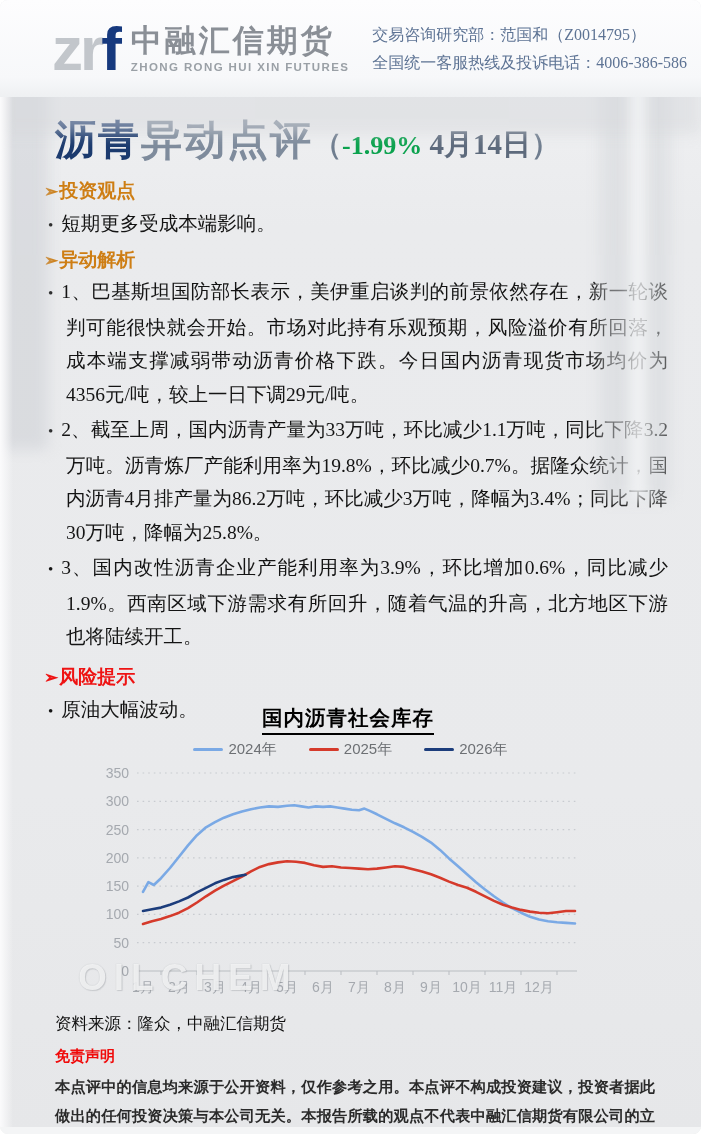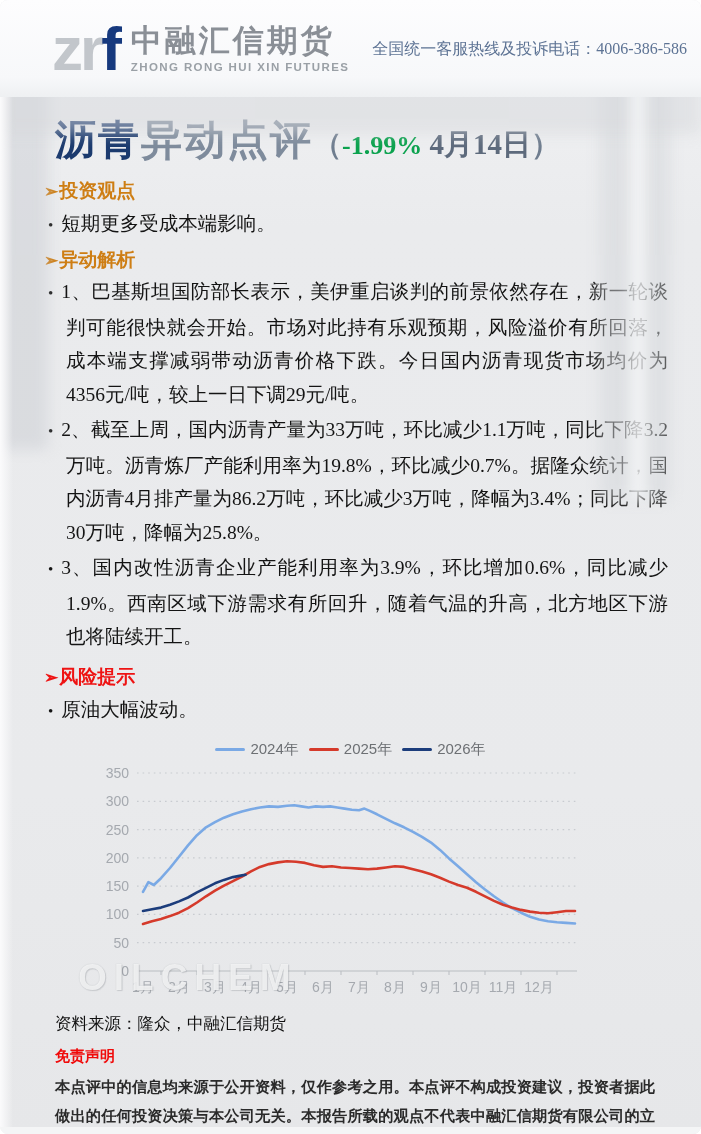--- a/index.html
+++ b/index.html
@@ -49,21 +49,21 @@
   .orange { color:#ce7e14; }
   .red { color:#ee1313; }
   .bullet-line { margin:6px 0 0 48px; font-size:19.5px; color:#141414; }
   .bullet-line .dot { font-size:15px; margin-right:8px; }
   .para { margin:2px 0 0 48px; width:620px; font-size:19.5px; color:#141414; line-height:33.5px; text-indent:-18px; padding-left:18px; text-align:justify; }
   .para .dot { font-size:15px; margin-right:8px; }
 
   
   .risk-row { position:relative; height:30px; }
   .chart-title { position:absolute; left:262px; top:8px; font-size:20.5px; font-weight:bold; color:#000; border-bottom:2px solid #000; padding-bottom:1px; letter-spacing:1px; }
-  .legend { display:flex; justify-content:center; margin:14px 0 0 0; gap:10px; font-family:"Liberation Sans",sans-serif; font-size:15px; color:#6d7074; align-items:center; }
+  .legend { display:flex; justify-content:center; margin:14px 0 0 0; gap:32px; font-family:"Liberation Sans",sans-serif; font-size:15px; color:#6d7074; align-items:center; }
   .legend-item { display:flex; align-items:center; gap:5px; }
   .legend-swatch { width:30px; height:3px; border-radius:2px; }
   .chart-wrap { position:relative; width:701px; height:244px; margin-top:2px; }
   .chart-wrap svg { position:absolute; left:25px; top:0; }
   .watermark { position:absolute; left:78px; top:196px; font-family:"Liberation Sans",sans-serif; font-weight:bold; font-size:37px; letter-spacing:7px; color:rgba(255,255,255,0.78); text-shadow:0 0 1px rgba(140,145,152,0.55), 1px 1px 1px rgba(120,125,132,0.25); }
   .tick-label { font-family:"Liberation Sans",sans-serif; font-size:14px; fill:#a5a9af; }
 
   .source-line { margin:8px 0 0 55px; font-size:16.5px; color:#111; }
 
   .disclaimer { margin:12px 0 0 55px; width:600px; font-family:"Liberation Sans",sans-serif; }
@@ -81,39 +81,41 @@
 
   <div class="header">
     <div class="logo">
       <div class="logo-zrf"><span class="logo-zr">zr</span><span class="logo-f">f</span></div>
       <div class="logo-names">
         <span class="logo-cn">中融汇信期货</span>
         <span class="logo-en">ZHONG RONG HUI XIN FUTURES</span>
       </div>
     </div>
     <div class="contact">
+      <div>交易咨询研究部：范国和（Z0014795）</div>
       <div>全国统一客服热线及投诉电话：4006-386-586</div>
     </div>
   </div>
 
   <div class="title-row">
     <span class="t-product">沥青</span><span class="t-rest">异动点评</span><span class="t-paren">（</span><span class="t-change">-1.99%</span><span class="t-date"> 4月14日</span><span class="t-paren">）</span>
   </div>
 
   <div class="sec-head orange"><span class="arrow">➢</span><span>投资观点</span></div>
   <div class="bullet-line"><span class="dot">•</span><span>短期更多受成本端影响。</span></div>
 
   <div class="sec-head orange"><span class="arrow">➢</span><span>异动解析</span></div>
   <div class="para"><span class="dot">•</span><span>1、巴基斯坦国防部长表示，美伊重启谈判的前景依然存在，新一轮谈判可能很快就会开始。市场对此持有乐观预期，风险溢价有所回落，成本端支撑减弱带动沥青价格下跌。今日国内沥青现货市场均价为4356元/吨，较上一日下调29元/吨。</span></div>
   <div class="para"><span class="dot">•</span><span>2、截至上周，国内沥青产量为33万吨，环比减少1.1万吨，同比下降3.2万吨。沥青炼厂产能利用率为19.8%，环比减少0.7%。据隆众统计，国内沥青4月排产量为86.2万吨，环比减少3万吨，降幅为3.4%；同比下降30万吨，降幅为25.8%。</span></div>
   <div class="para"><span class="dot">•</span><span>3、国内改性沥青企业产能利用率为3.9%，环比增加0.6%，同比减少1.9%。西南区域下游需求有所回升，随着气温的升高，北方地区下游也将陆续开工。</span></div>
 
   <div class="sec-head red"><span class="arrow">➢</span><span>风险提示</span></div>
   <div class="risk-row">
     <div class="bullet-line"><span class="dot">•</span><span>原油大幅波动。</span></div>
+    <div class="chart-title">国内沥青社会库存</div>
   </div>
 
   <div class="legend">
       <div class="legend-item">
         <span class="legend-swatch" style="background: rgb(122, 169, 229);"></span>
         <span>2024年</span>
       </div>
       <div class="legend-item">
         <span class="legend-swatch" style="background: rgb(213, 58, 43);"></span>
         <span>2025年</span>

